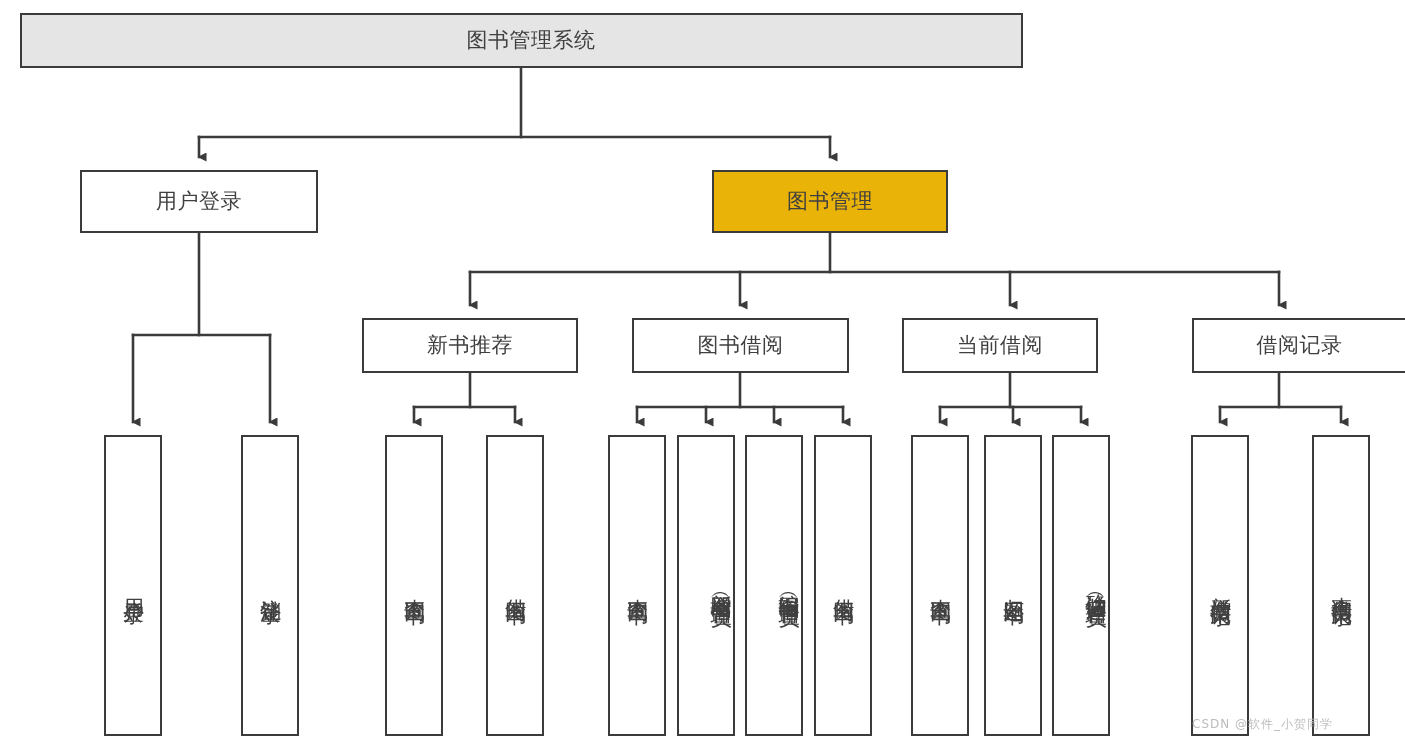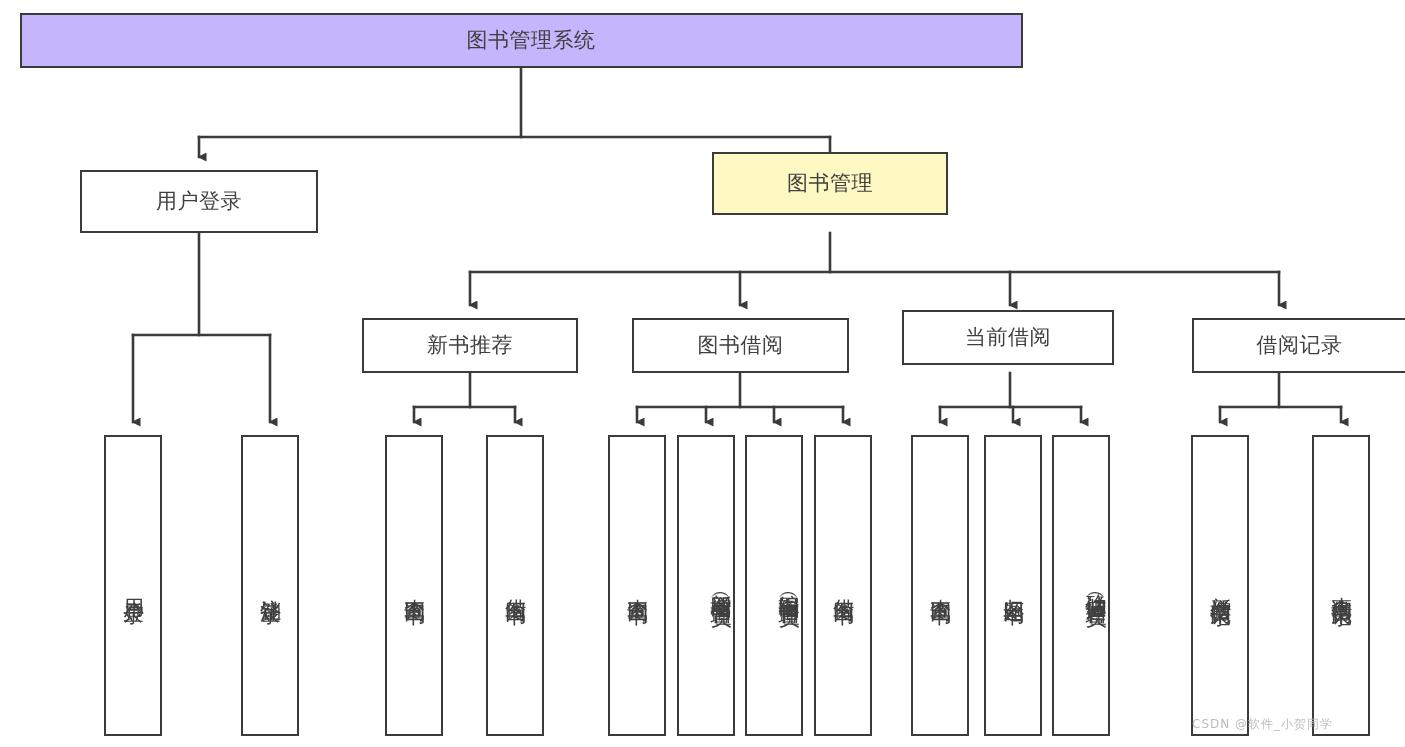--- a/index.html
+++ b/index.html
@@ -109,28 +109,28 @@
       <path d="M 1013 407 L 1013 422" marker-end="url(#arrow)"></path>
       <path d="M 1081 407 L 1081 422" marker-end="url(#arrow)"></path>
 
       <path d="M 1279 373 L 1279 407"></path>
       <path d="M 1220 407 L 1341 407"></path>
       <path d="M 1220 407 L 1220 422" marker-end="url(#arrow)"></path>
       <path d="M 1341 407 L 1341 422" marker-end="url(#arrow)"></path>
     </g>
   </svg>
 
-  <div class="node h" style="left: 20px; top: 13px; width: 1003px; height: 55px; border-color: rgb(59, 59, 59); color: rgb(64, 64, 64); background: #c4b5fd; padding-left: 19px;">图书管理系统</div>
+  <div class="node h" style="left: 20px; top: 13px; width: 1003px; height: 55px; border-color: rgb(59, 59, 59); color: rgb(64, 64, 64); background: #e5e5e5; padding-left: 19px;">图书管理系统</div>
 
   <div class="node h" style="left: 80px; top: 170px; width: 238px; height: 63px; border-color: rgb(59, 59, 59); color: rgb(64, 64, 64); background: rgb(255, 255, 255);">用户登录</div>
-  <div class="node h" style="left: 712px; top: 152px; width: 236px; height: 63px; border-color: rgb(59, 59, 59); color: rgb(64, 64, 64); background: #fef9c3;">图书管理</div>
+  <div class="node h" style="left: 712px; top: 170px; width: 236px; height: 63px; border-color: rgb(59, 59, 59); color: rgb(64, 64, 64); background: #eab308;">图书管理</div>
 
   <div class="node h" style="left: 632px; top: 318px; width: 217px; height: 55px; border-color: rgb(59, 59, 59); color: rgb(64, 64, 64); background: rgb(255, 255, 255);">图书借阅</div>
   <div class="node h" style="left: 362px; top: 318px; width: 216px; height: 55px; border-color: rgb(59, 59, 59); color: rgb(64, 64, 64); background: rgb(255, 255, 255);">新书推荐</div>
-  <div class="node h" style="left: 902px; top: 310px; width: 212px; height: 55px; border-color: rgb(59, 59, 59); color: rgb(64, 64, 64); background: rgb(255, 255, 255);">当前借阅</div>
+  <div class="node h" style="left: 902px; top: 318px; width: 196px; height: 55px; border-color: rgb(59, 59, 59); color: rgb(64, 64, 64); background: rgb(255, 255, 255);">当前借阅</div>
   <div class="node h" style="left: 1172px; top: 318px; width: 215px; height: 55px; border-color: rgb(59, 59, 59); color: rgb(64, 64, 64); background: rgb(255, 255, 255); margin-left: 20px;">借阅记录</div>
 
   <div class="node v mid" style="left: 104px; top: 435px; width: 58px; height: 301px; border-color: rgb(59, 59, 59); color: rgb(64, 64, 64); background: rgb(255, 255, 255);">用户登录</div>
   <div class="node v mid" style="left: 241px; top: 435px; width: 58px; height: 301px; border-color: rgb(59, 59, 59); color: rgb(64, 64, 64); background: rgb(255, 255, 255);">注销登录</div>
   <div class="node v mid" style="left: 385px; top: 435px; width: 58px; height: 301px; border-color: rgb(59, 59, 59); color: rgb(64, 64, 64); background: rgb(255, 255, 255);">查询图书</div>
   <div class="node v mid" style="left: 486px; top: 435px; width: 58px; height: 301px; border-color: rgb(59, 59, 59); color: rgb(64, 64, 64); background: rgb(255, 255, 255);">借阅图书</div>
   <div class="node v mid" style="left: 608px; top: 435px; width: 58px; height: 301px; border-color: rgb(59, 59, 59); color: rgb(64, 64, 64); background: rgb(255, 255, 255);">查询图书</div>
   <div class="node v" style="left: 677px; top: 435px; width: 58px; height: 301px; border-color: rgb(59, 59, 59); color: rgb(64, 64, 64); background: rgb(255, 255, 255);">新增图书（管理员）</div>
   <div class="node v" style="left: 745px; top: 435px; width: 58px; height: 301px; border-color: rgb(59, 59, 59); color: rgb(64, 64, 64); background: rgb(255, 255, 255);">编辑图书（管理员）</div>
   <div class="node v mid" style="left: 814px; top: 435px; width: 58px; height: 301px; border-color: rgb(59, 59, 59); color: rgb(64, 64, 64); background: rgb(255, 255, 255);">借阅图书</div>

